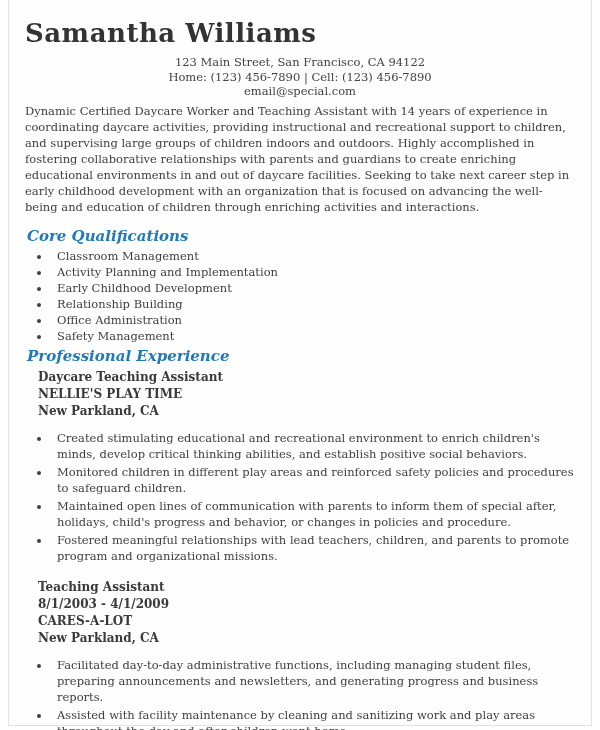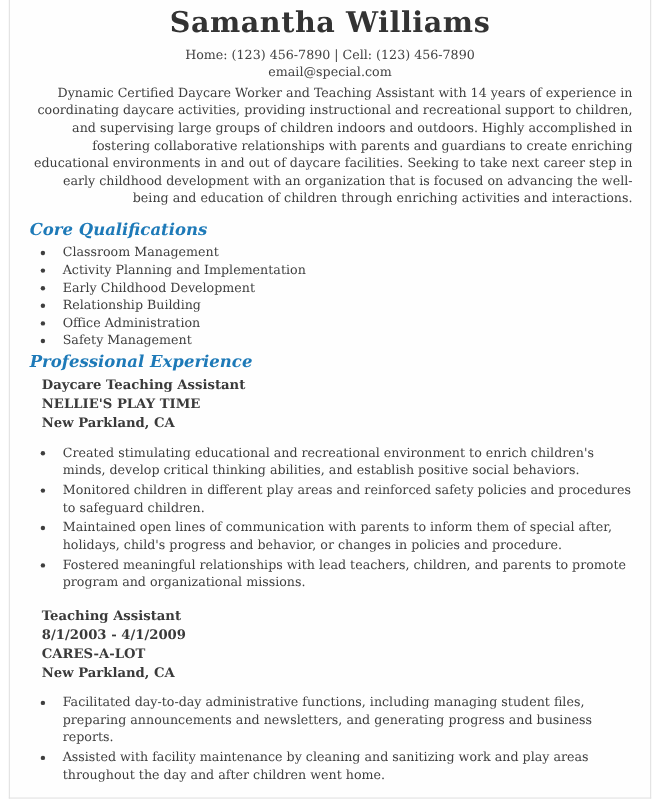--- a/index.html
+++ b/index.html
@@ -22,39 +22,38 @@
     width: 584px;
     height: 730px;
     border-left: 1px solid #e2e2e2;
     border-right: 1px solid #e2e2e2;
     border-bottom: 1px solid #e2e2e2;
     box-sizing: border-box;
     background: #fefefe;
     padding: 8px 16px 0 16px;
   }
   .name {
-    text-align: center;
+    text-align: left;
     font-size: 26px;
     font-weight: bold;
     color: #333333;
-    margin: 2px 0 7px 0;
+    margin: 14px 0 7px 0;
     letter-spacing: 0.5px;
   }
   .contact {
     text-align: center;
     font-size: 11.5px;
     line-height: 14.6px;
     color: #424242;
   }
   .summary {
     margin: 4px 0 12px 0;
     font-size: 11.5px;
     line-height: 16px;
     color: #3e3e3e;
-    text-align: right;
   }
   .section-heading {
     font-size: 15px;
     font-weight: bold;
     color: #1e7ab8;
     margin: 3px 0 3px 2px;
     font-style: italic;
   }
   ul.bullets {
     margin: 0;
@@ -85,20 +84,21 @@
   }
 </style>
 </head>
 <body>
 
 <div class="page">
 
   <h1 class="name">Samantha Williams</h1>
 
   <div class="contact">
+    <div>123 Main Street, San Francisco, CA 94122</div>
     <div>Home: (123) 456-7890 | Cell: (123) 456-7890</div>
     <div>email@special.com</div>
   </div>
 
   <p class="summary">Dynamic Certified Daycare Worker and Teaching Assistant with 14 years of experience in coordinating daycare activities, providing instructional and recreational support to children, and supervising large groups of children indoors and outdoors. Highly accomplished in fostering collaborative relationships with parents and guardians to create enriching educational environments in and out of daycare facilities. Seeking to take next career step in early childhood development with an organization that is focused on advancing the well-being and education of children through enriching activities and interactions.</p>
 
   <h2 class="section-heading">Core Qualifications</h2>
 
   <ul class="bullets">
     <li>Classroom Management</li>

